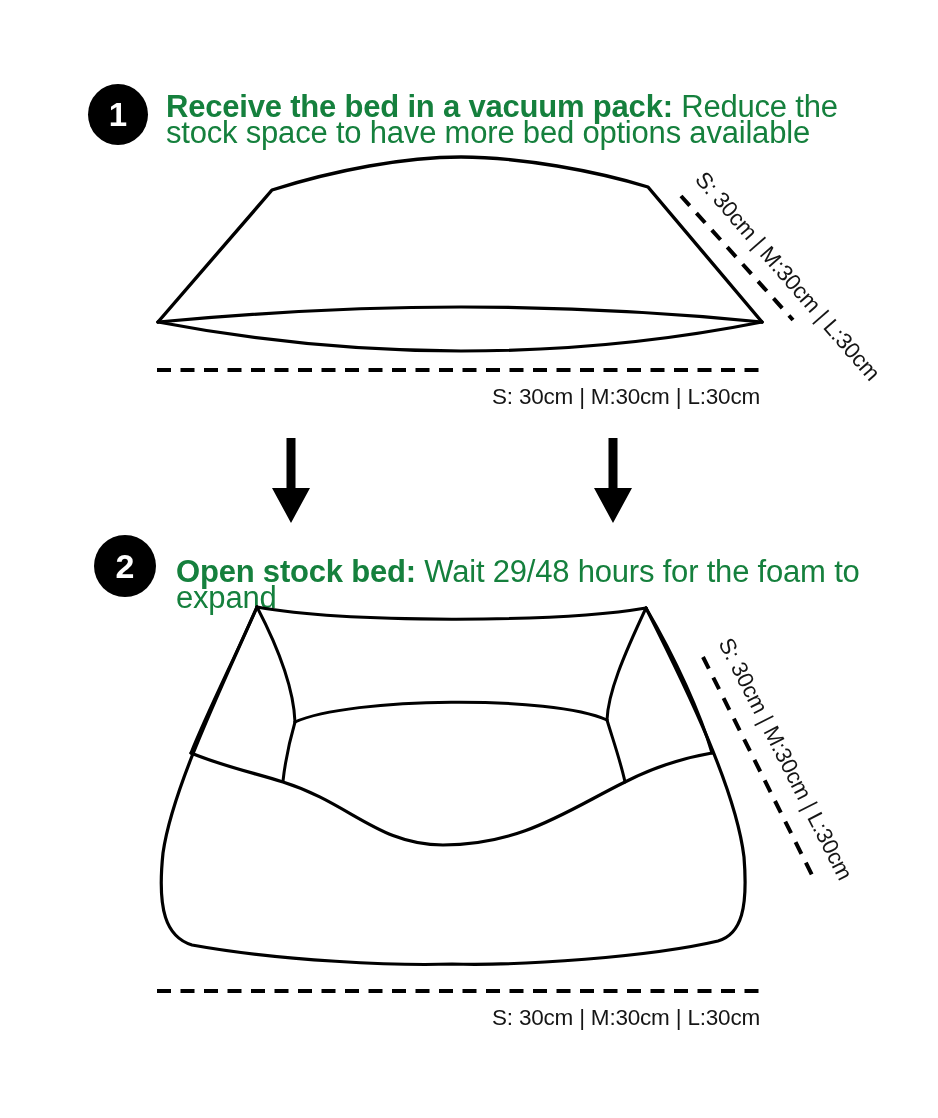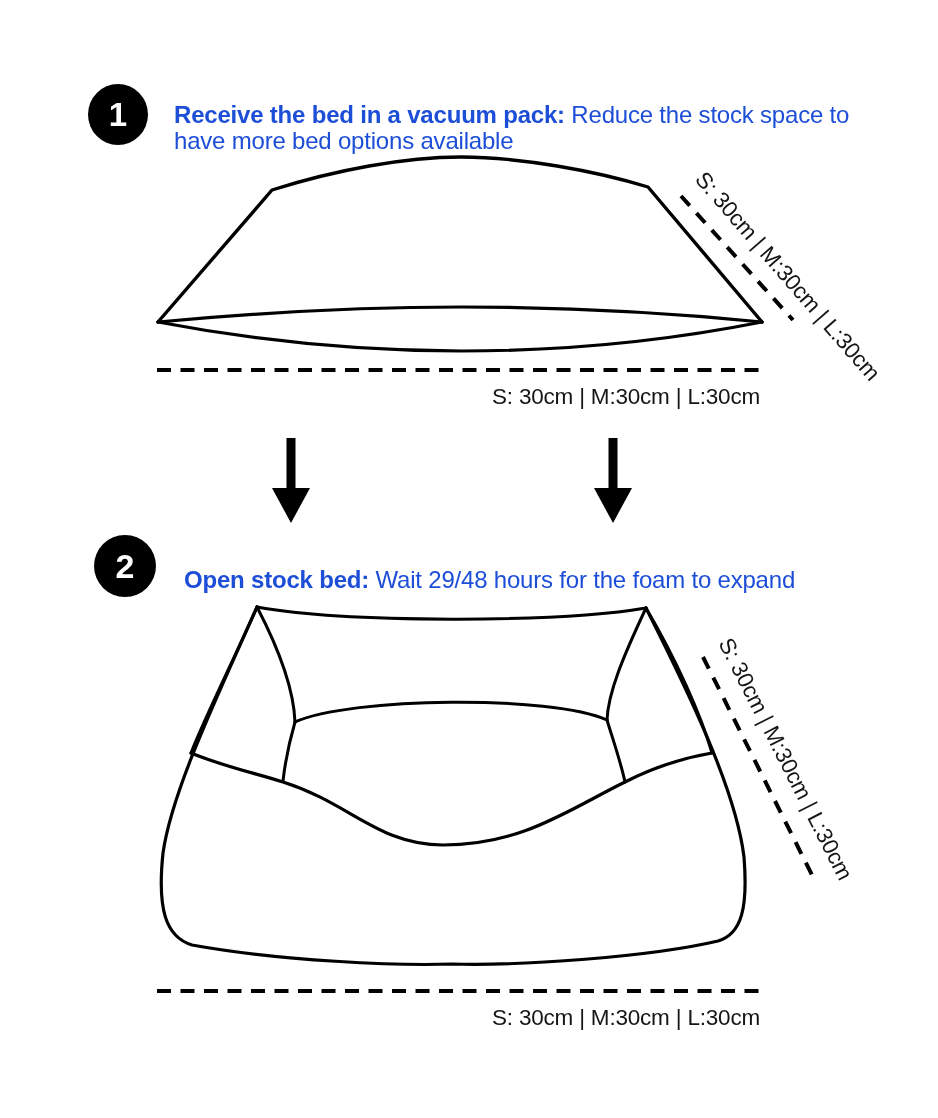--- a/index.html
+++ b/index.html
@@ -20,25 +20,25 @@
     color: #ffffff;
     display: flex;
     align-items: center;
     justify-content: center;
     font-weight: 700;
   }
   .b1 { left: 88px; top: 84px; width: 60px; height: 61px; font-size: 33px; }
   .b2 { left: 94px; top: 535px; width: 62px; height: 62px; font-size: 34px; }
   .title {
     position: absolute;
-    margin: 16px;
-    font-size: 24px;
+    margin: 8px;
+    font-size: 31px;
     line-height: 25.5px;
     letter-spacing: -0.2px;
-    color: #1d4ed8;
+    color: #15803d;
   }
   .title b { font-weight: 700; }
   .t1 { left: 158px; top: 86px; width: 676px; }
   .t2 { left: 168px; top: 551px; width: 760px; }
   .diagram { position: absolute; left: 0; }
   .d1 { top: 150px; }
   .arrows { top: 430px; }
   .d2 { top: 595px; }
   .ink-line { stroke: #000000; fill: none; stroke-linecap: round; stroke-linejoin: round; }
   .dash { stroke: #000000; fill: none; stroke-linecap: butt; }

